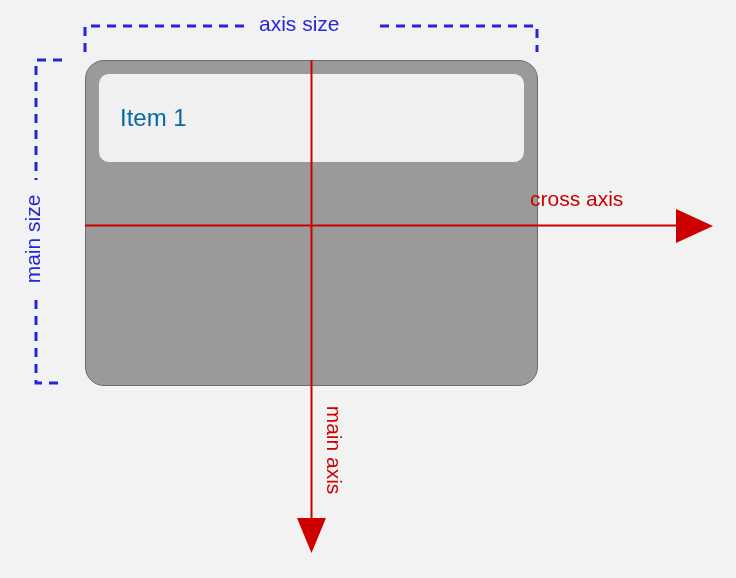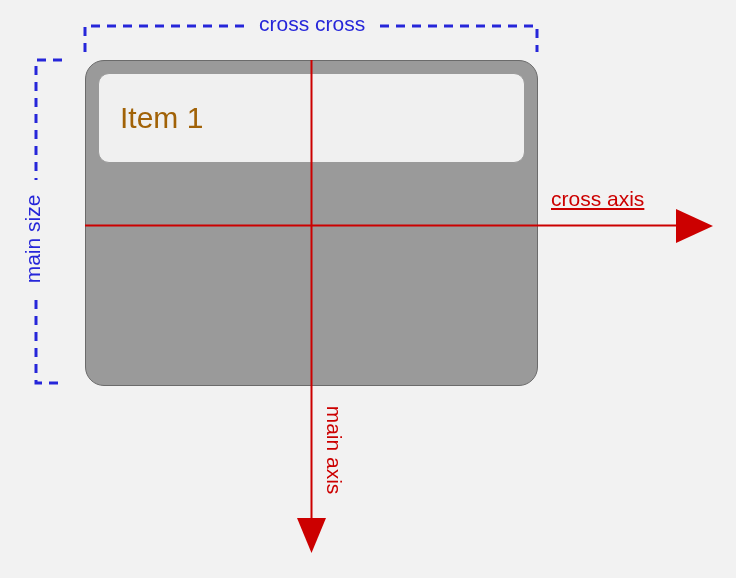--- a/index.html
+++ b/index.html
@@ -41,22 +41,22 @@
     justify-content: space-between;
   }
   .flex-item {
     box-sizing: border-box;
     background: #f0f0f0;
     border: 1px solid #9a9a9a;
     border-radius: 11px;
     display: flex;
     align-items: center;
     padding-left: 21px;
-    color: #a16207;
-    font-size: 30px;
+    color: #0369a1;
+    font-size: 24px;
     line-height: 1;
   }
   .item-1 { height: 90px; }
   .item-2 { height: 177px; }
 
   
   .lbl {
     position: absolute;
     white-space: nowrap;
     line-height: 1;
@@ -67,23 +67,22 @@
   #label-cross-size {
     left: 259px;
     top: 13px;
   }
   #label-main-size {
     left: 32px;
     top: 239px;
     transform: translate(-50%, -50%) rotate(-90deg);
   }
   #label-cross-axis {
-    left: 551px;
+    left: 530px;
     top: 188px;
-    text-decoration: underline;
   }
   #label-main-axis {
     left: 334px;
     top: 450px;
     transform: translate(-50%, -50%) rotate(90deg);
   }
 </style>
 </head>
 <body>
 
@@ -111,21 +110,21 @@
       <line x1="85" y1="225.5" x2="676" y2="225.5" stroke="#cc0000" stroke-width="2"></line>
       <polygon points="676,209 713,226 676,243" fill="#cc0000"></polygon>
     </g>
 
     <g>
       <line x1="311.5" y1="60" x2="311.5" y2="519" stroke="#cc0000" stroke-width="2"></line>
       <polygon points="297,518 326,518 311.5,553" fill="#cc0000"></polygon>
     </g>
   </svg>
 
-  <div class="lbl lbl-blue" id="label-cross-size">cross cross</div>
+  <div class="lbl lbl-blue" id="label-cross-size">axis size</div>
 
   <div class="lbl lbl-blue" id="label-main-size">main size</div>
 
   <div class="lbl lbl-red" id="label-cross-axis">cross axis</div>
 
   <div class="lbl lbl-red" id="label-main-axis">main axis</div>
 
 </div>
 
 </body></html>

